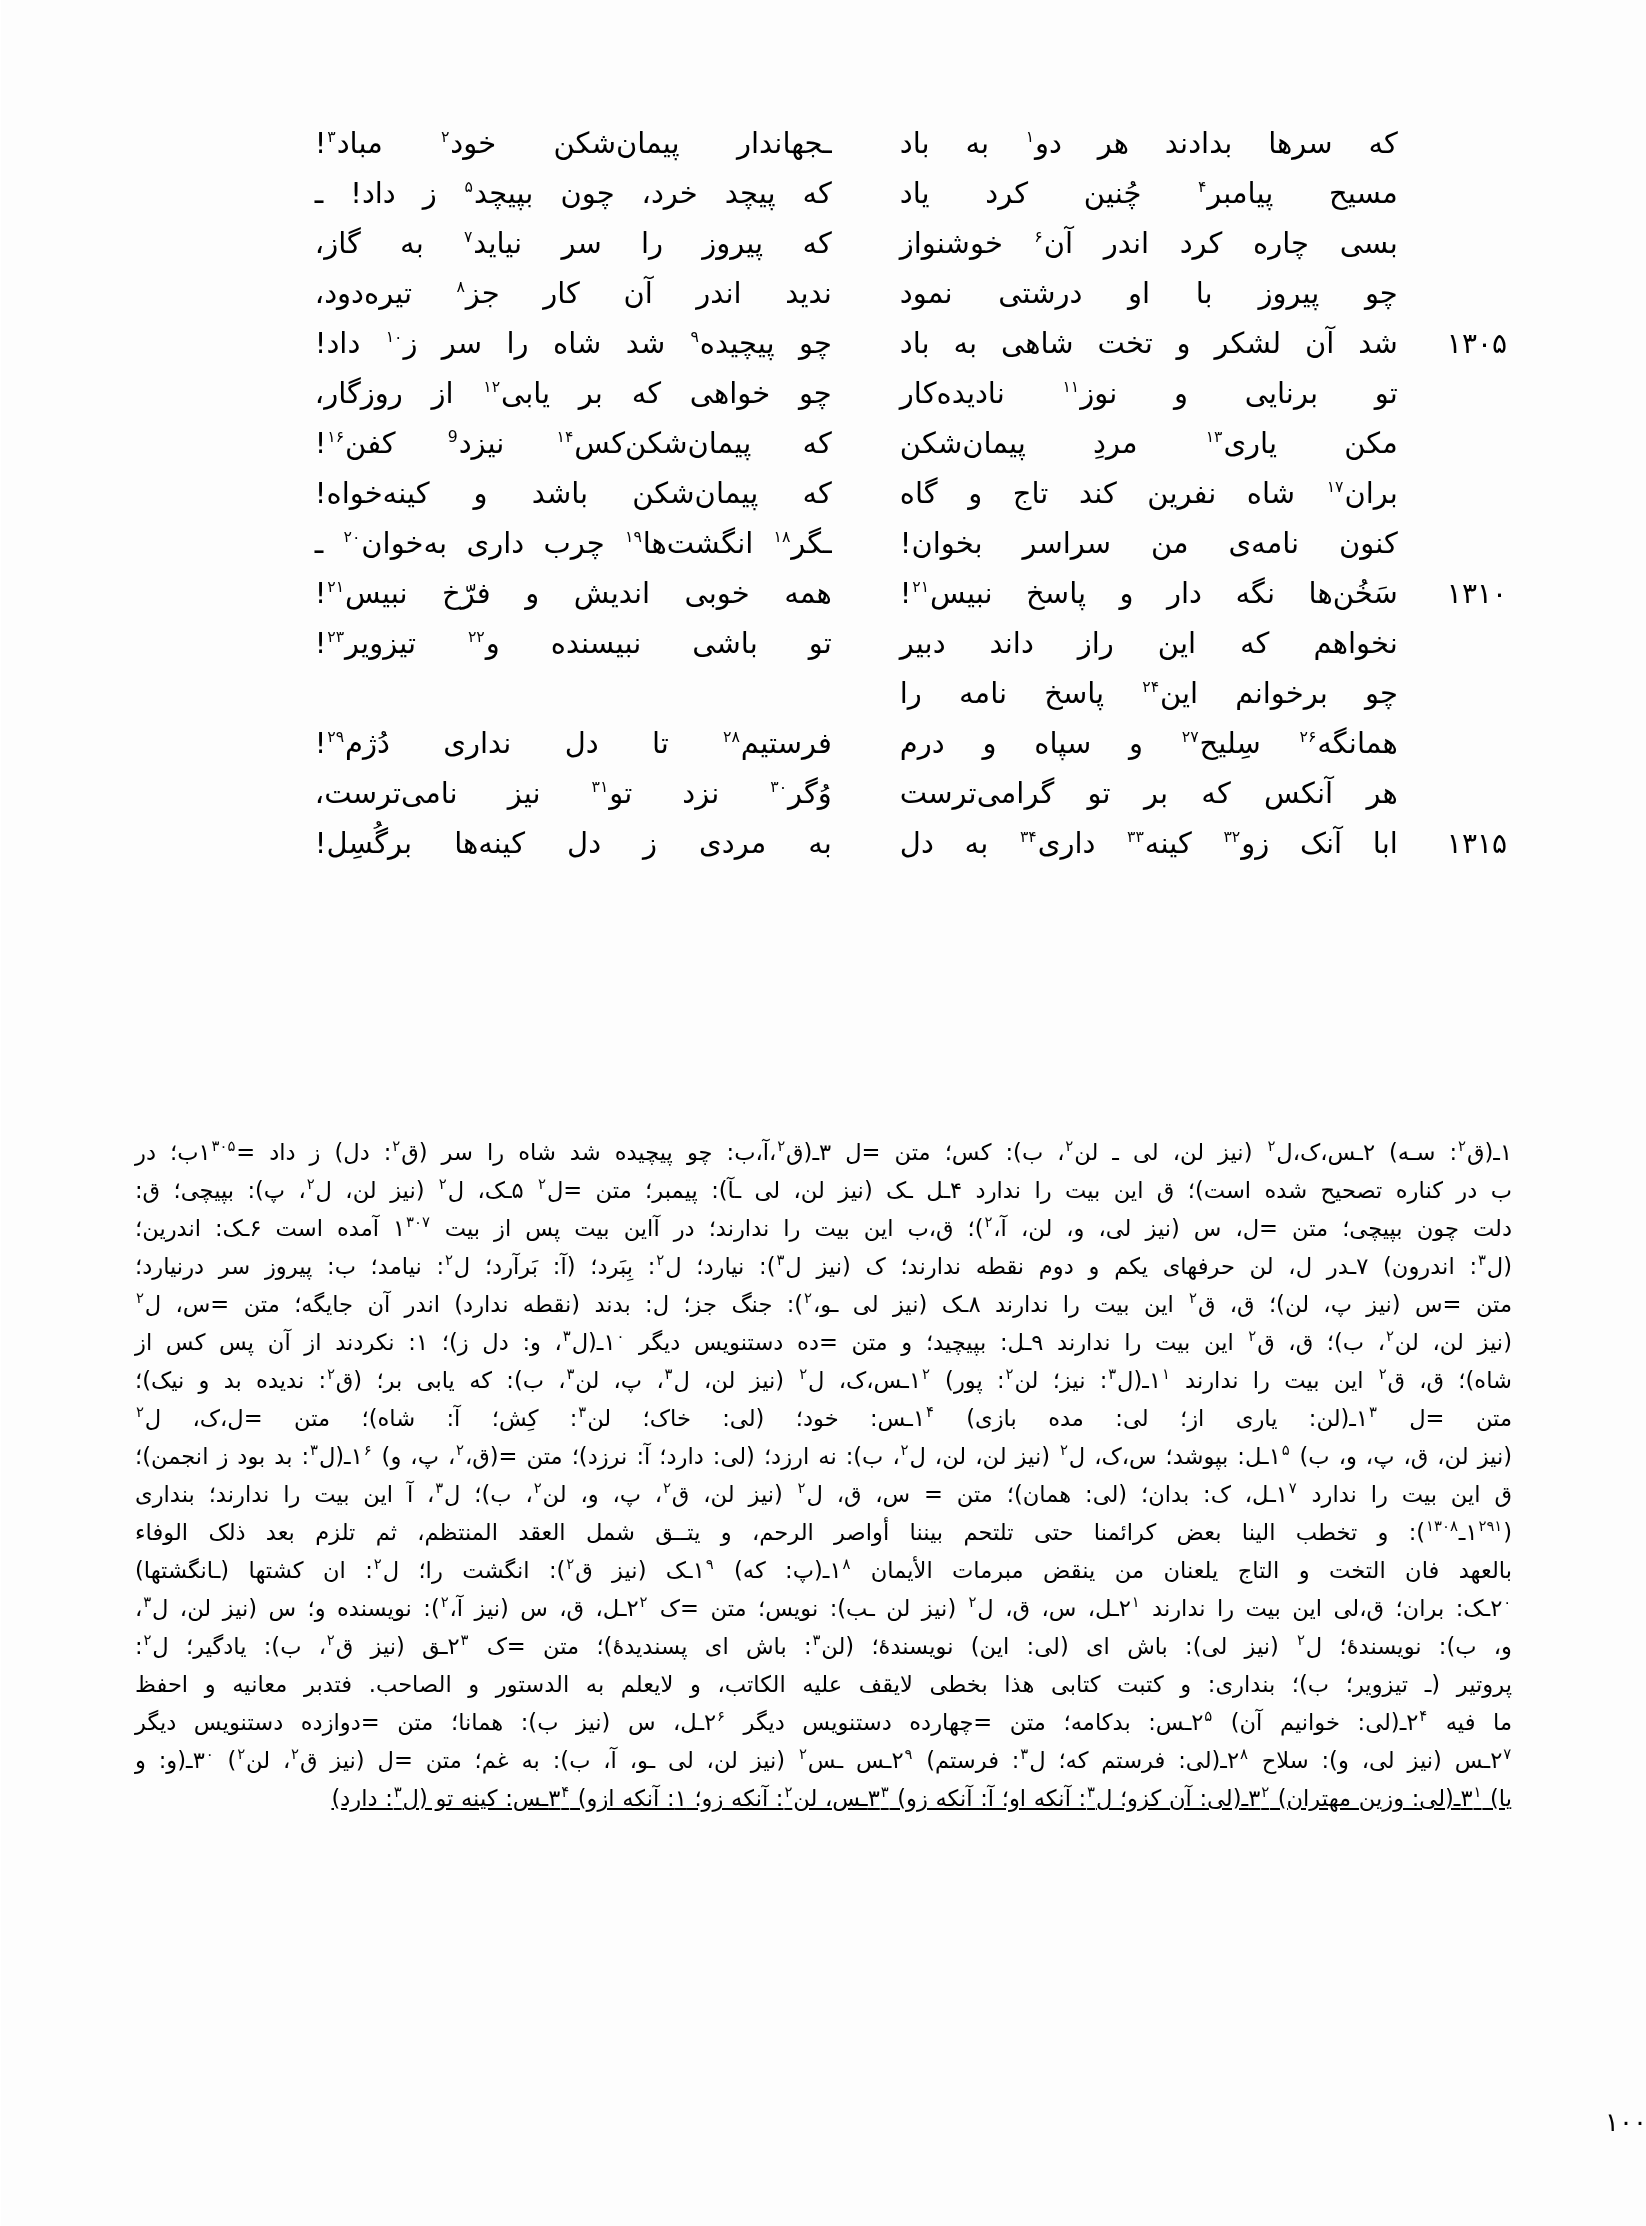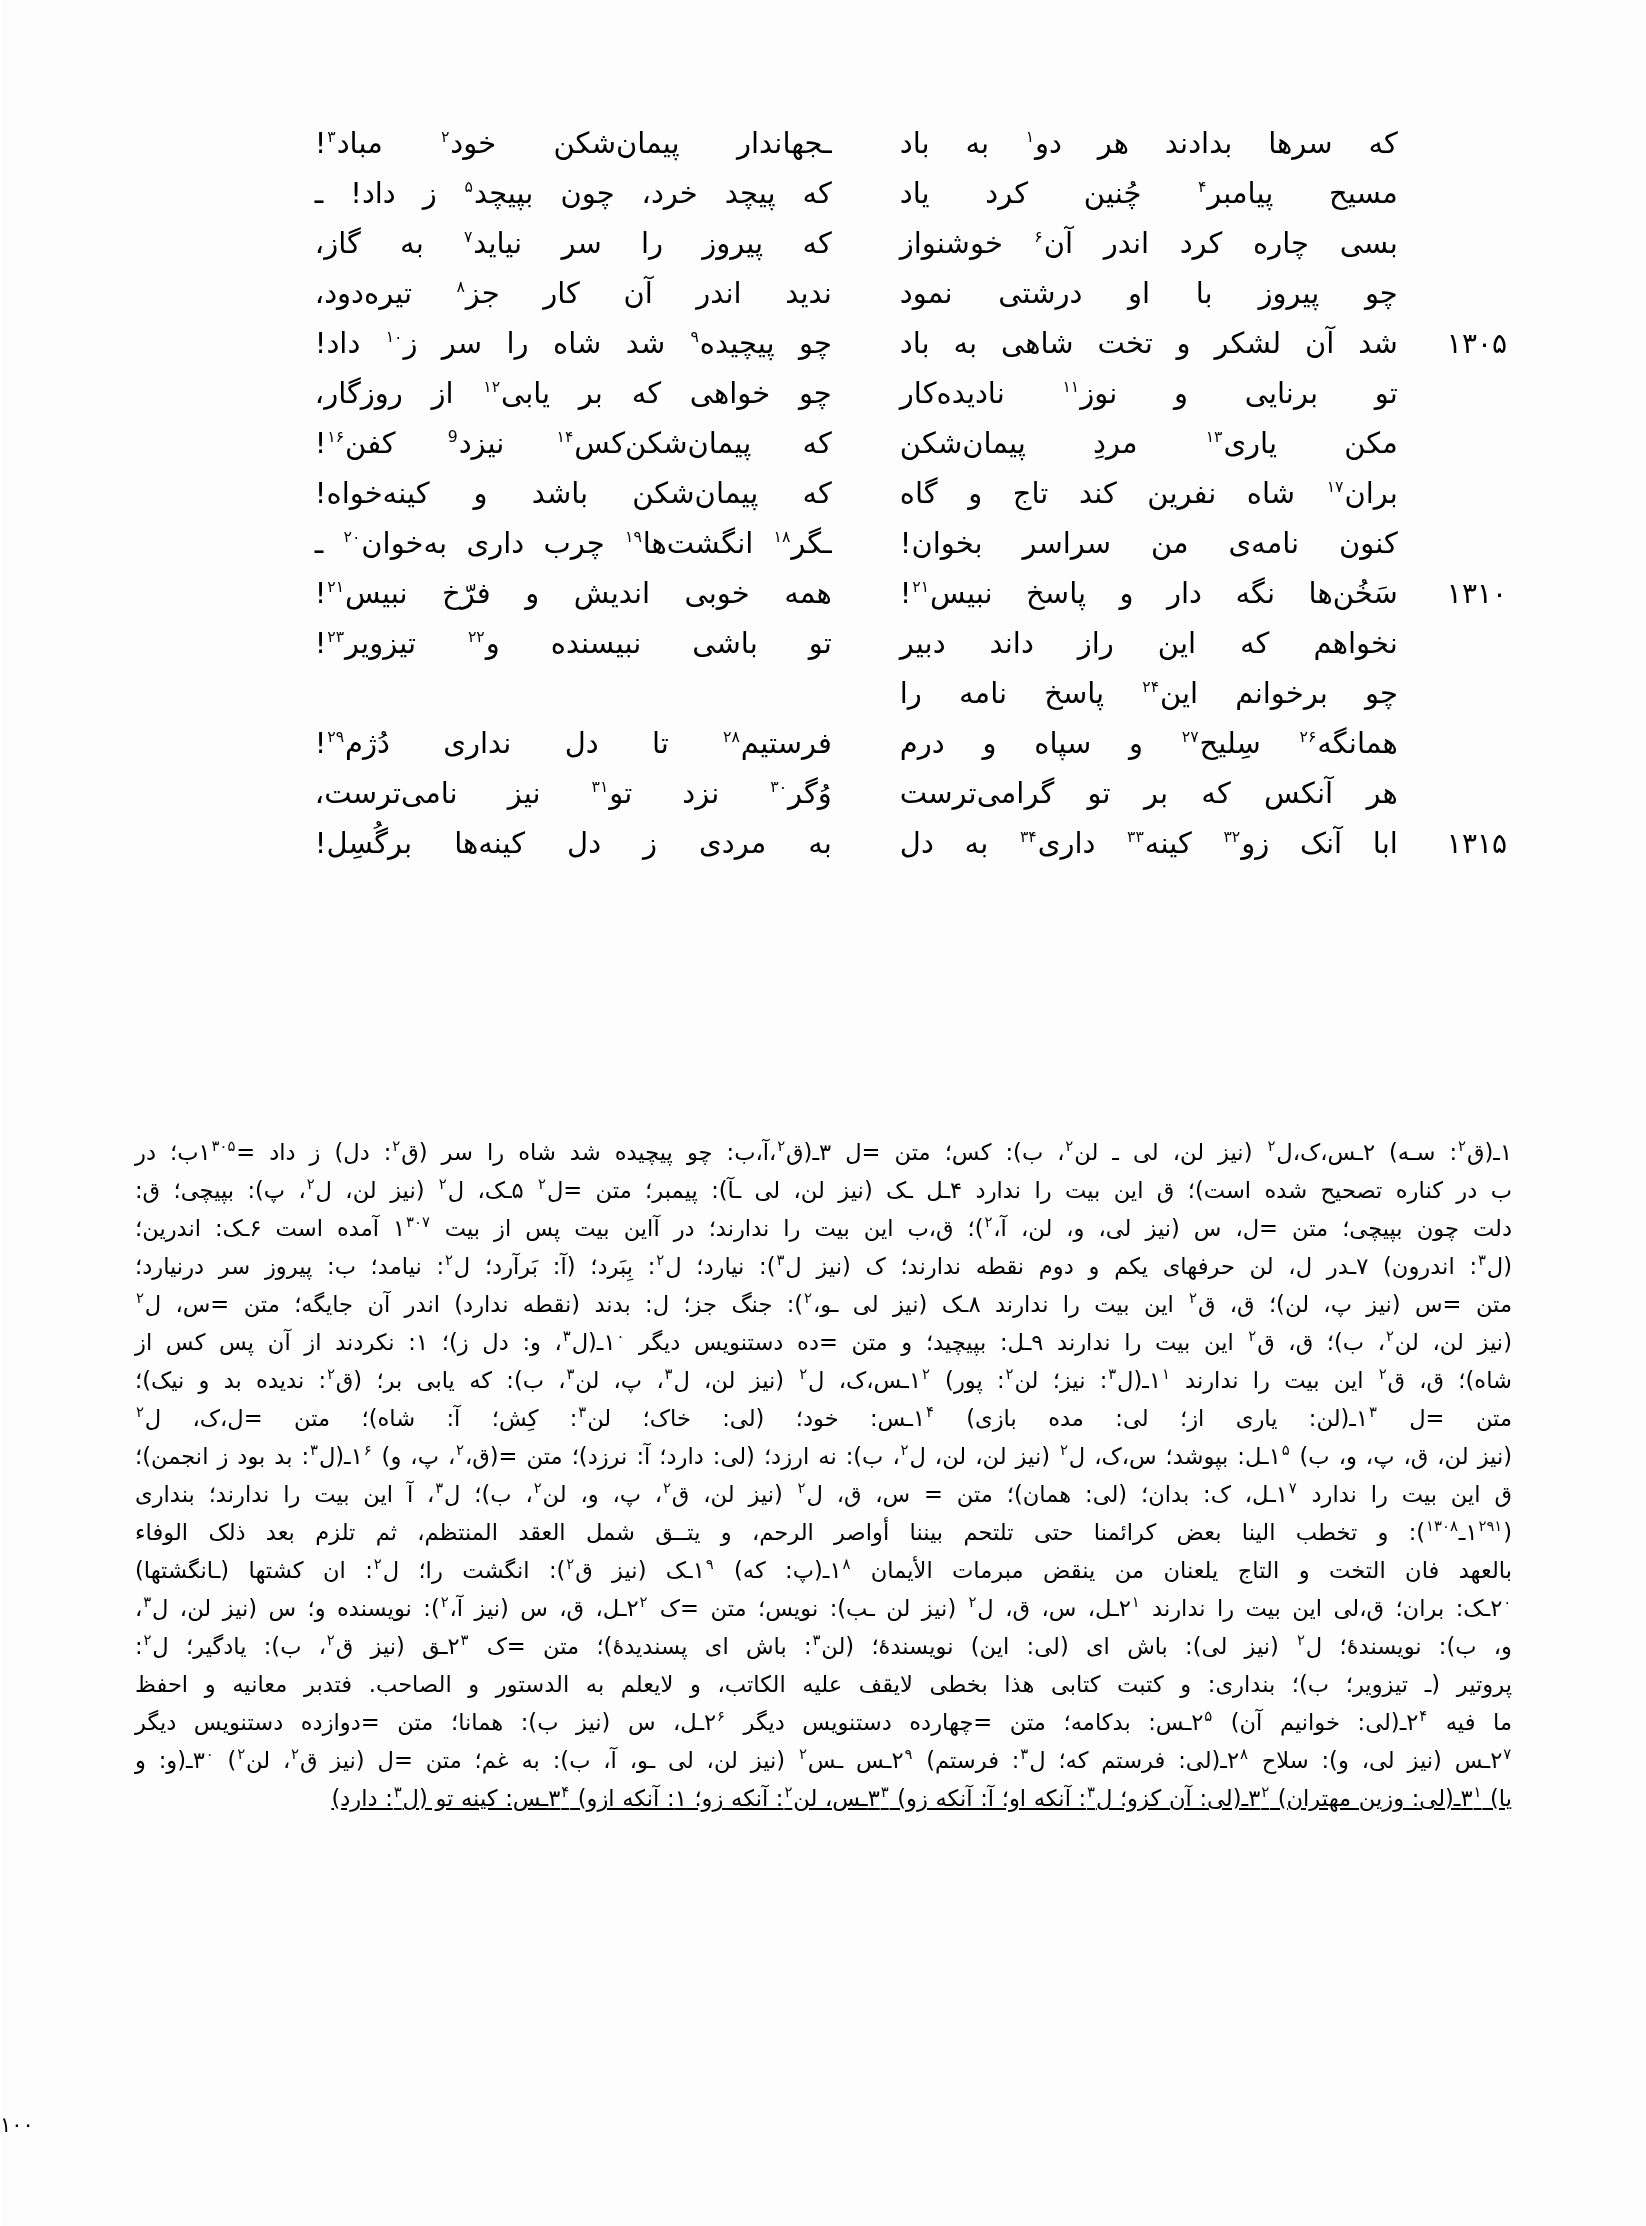--- a/index.html
+++ b/index.html
@@ -98,22 +98,22 @@
     vertical-align: super;
     line-height: 0;
   }
 
   
   .folio {
     position: absolute;
     bottom: 89px;
     left: 0;
     right: 0;
-    text-align: left;
-    font-size: 21px;
+    text-align: right;
+    font-size: 26px;
     letter-spacing: 1.8px;
   }
 </style>
 </head>
 <body>
 
 <div class="page">
 
   <div class="verse-block" id="verse-block">
       <div class="bayt">

